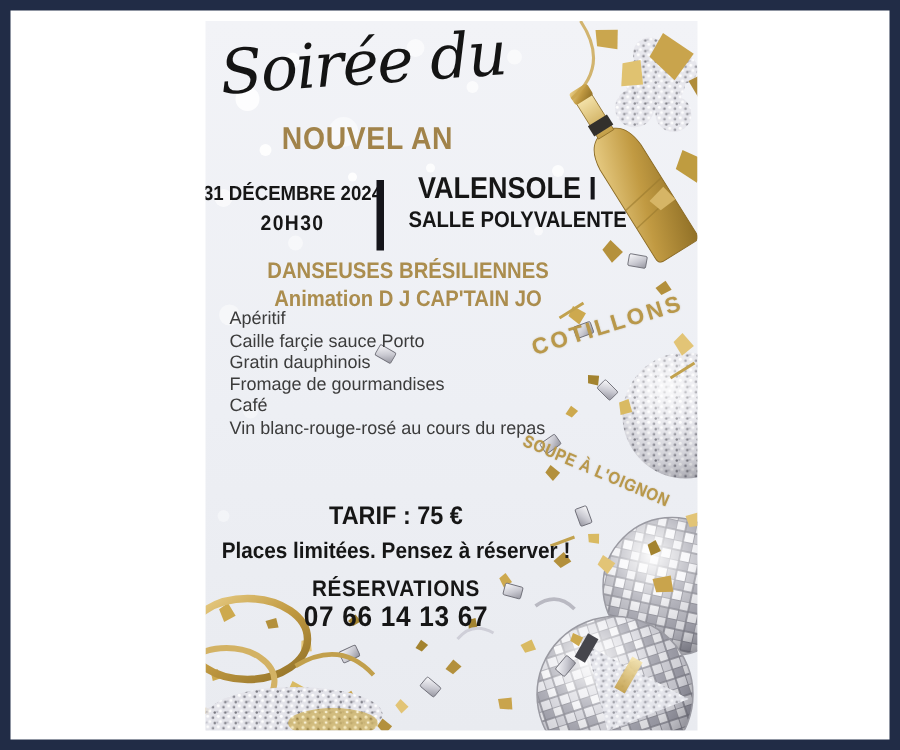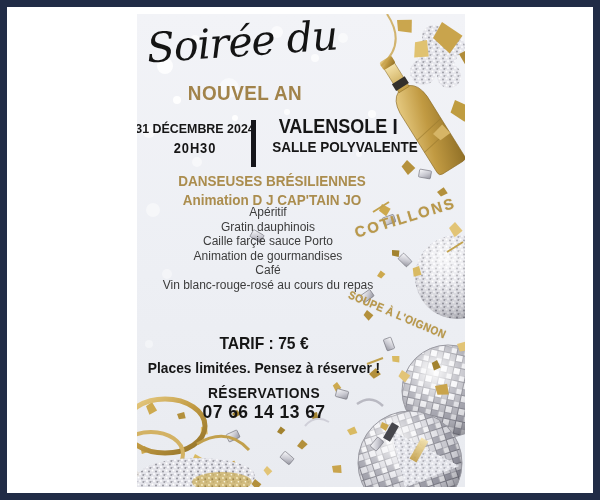--- a/index.html
+++ b/index.html
@@ -14,21 +14,21 @@
   .title-sub{left:0;top:67px;width:216px;font-weight:bold;font-size:21px;letter-spacing:.5px;
              color:var(--gold-dark,#a1834a);transform:scaleX(.9);}
   .date1{left:-20px;top:107px;width:156px;font-weight:bold;font-size:13.5px;transform:scaleX(.92);}
   .date2{left:-20px;top:126px;width:156px;font-weight:bold;font-size:14px;letter-spacing:1px;transform:scaleX(.92);}
   .divider{position:absolute;z-index:2;left:114px;top:106px;width:5px;height:47px;background:#15151a;}
   .city{left:128px;top:101px;width:145px;font-weight:bold;font-size:20px;transform:scaleX(.9);}
   .city-tick{display:inline-block;width:3px;height:15px;background:#15151a;margin-left:7px;vertical-align:-1px;}
   .hall{left:128px;top:124px;width:145px;font-weight:bold;font-size:15px;transform:scaleX(.9);}
   .show1{left:0;top:158px;width:270px;font-weight:bold;font-size:15px;color:var(--gold-mid,#ab8d4e);transform:scaleX(.9);}
   .show2{left:0;top:177px;width:270px;font-weight:bold;font-size:15px;color:var(--gold-mid,#ab8d4e);transform:scaleX(.9);}
-  .menu{position:absolute;z-index:2;left:4px;top:191px;width:254px;text-align:center;
+  .menu{position:absolute;z-index:2;left:16px;top:191px;width:254px;text-align:left;
         font-size:12px;line-height:14.6px;color:var(--ink-menu,#3c3c3c);}
   .cotillons{left:218px;top:210px;font-weight:bold;font-size:15px;letter-spacing:2px;
              color:var(--gold-bright,#b9984a);transform:rotate(-17deg);transform-origin:left center;
              text-shadow:0 0 1px rgba(140,110,40,.45);}
   .soupe{left:212px;top:274px;font-weight:bold;font-size:11.5px;letter-spacing:.5px;
          color:var(--gold-bright,#b9984a);transform:rotate(23deg) scaleX(.88);transform-origin:left center;
          text-shadow:0 0 1px rgba(140,110,40,.45);}
   .tarif{left:0;top:320px;width:254px;font-weight:bold;font-size:17px;transform:scaleX(.92);}
   .notice{left:0;top:345px;width:254px;font-weight:bold;font-size:15px;transform:scaleX(.92);}
   .resa{left:0;top:370px;width:254px;font-weight:bold;font-size:15px;letter-spacing:.5px;transform:scaleX(.92);}
@@ -241,23 +241,23 @@
     <div class="txt city">
       <span>VALENSOLE</span><span class="city-tick"></span>
     </div>
     <div class="txt hall">SALLE POLYVALENTE</div>
 
     <div class="txt show1">DANSEUSES BRÉSILIENNES</div>
     <div class="txt show2">Animation D J  CAP'TAIN JO</div>
 
     <div class="menu">
       <div>Apéritif</div>
+      <div>Caille farçie sauce Porto</div>
       <div>Gratin dauphinois</div>
-      <div>Caille farçie sauce Porto</div>
-      <div>Animation de gourmandises</div>
+      <div>Fromage de gourmandises</div>
       <div>Café</div>
       <div>Vin  blanc-rouge-rosé au cours du repas</div>
     </div>
 
     <div class="txt cotillons">COTILLONS</div>
     <div class="txt soupe">SOUPE À L'OIGNON</div>
 
     <div class="txt tarif">TARIF : 75 €</div>
     <div class="txt notice">Places limitées. Pensez à réserver !</div>
     <div class="txt resa">RÉSERVATIONS</div>

